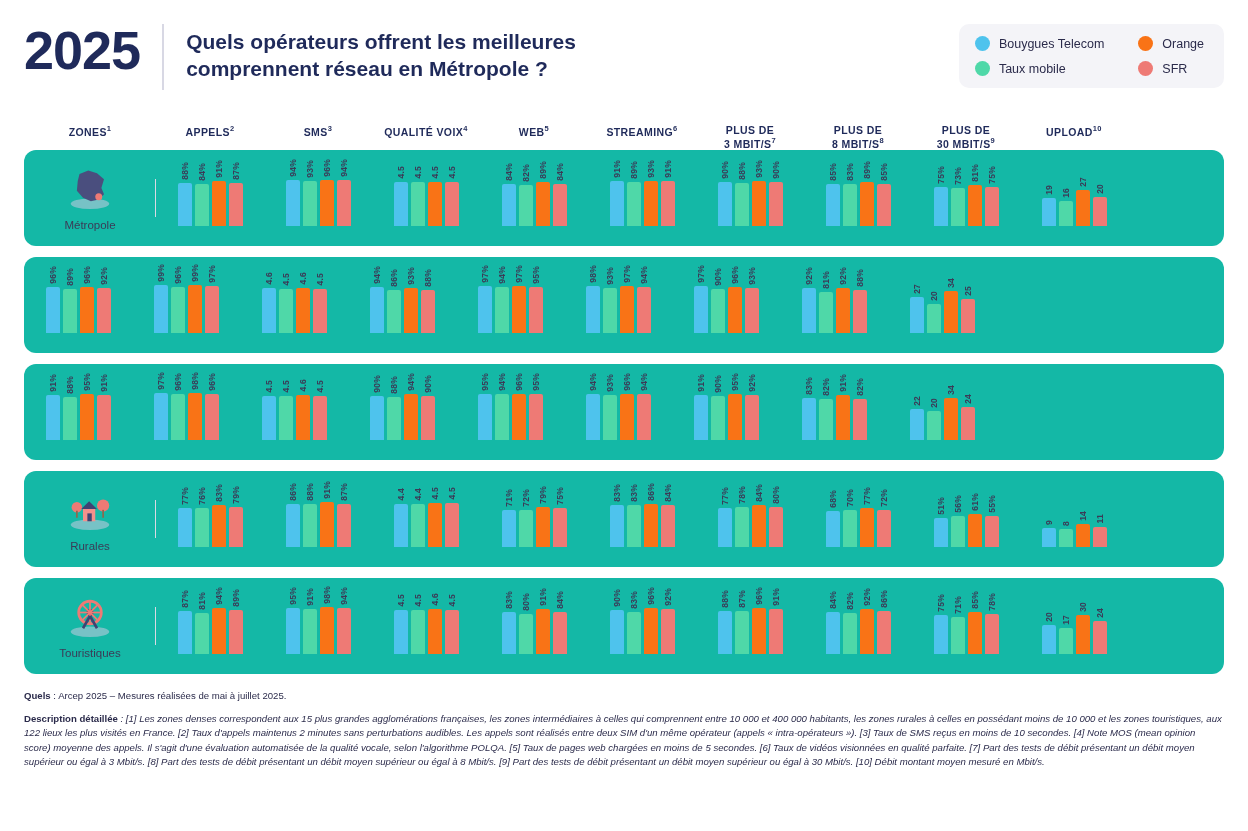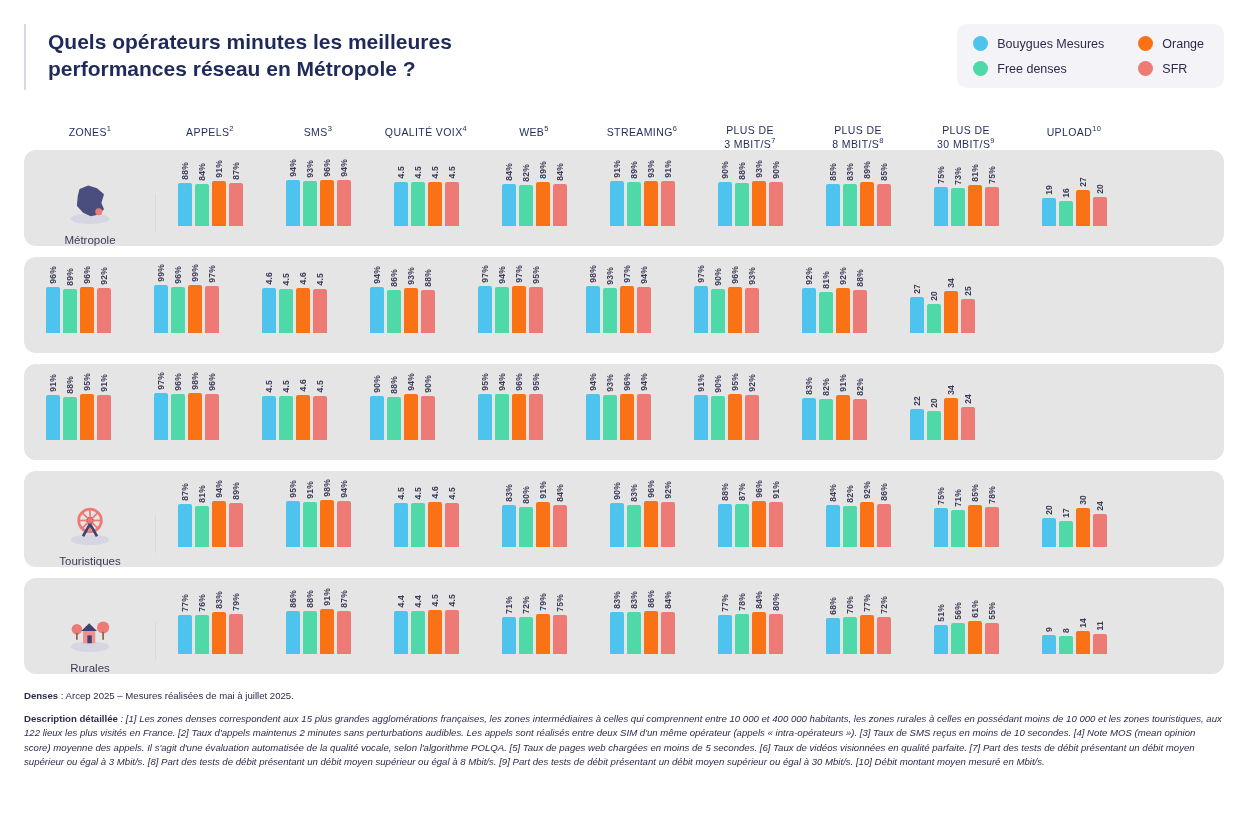--- a/index.html
+++ b/index.html
@@ -28,32 +28,32 @@
     padding:12px 20px 12px 16px; display:grid;
     grid-template-columns:auto auto; column-gap:34px; row-gap:10px;
     margin-top:6px;
   }
   .legend-item { display:flex; align-items:center; font-size:12.5px; color:#2b2b4b; }
   .legend-dot { width:15px; height:15px; border-radius:50%; margin-right:9px; flex:none; }
 
   
   .colheads { display:flex; padding:0 24px; margin-top:8px; }
   .colhead {
-    font-size:10.5px; font-weight:normal; color:#1f2a5a; text-align:center;
+    font-size:10.5px; font-weight:bold; color:#1f2a5a; text-align:center;
     letter-spacing:0.4px; text-transform:uppercase; padding-top:6px;
   }
   .colhead sup { font-size:7.5px; }
   .c-zone { width:132px; }
   .c-metric { width:108px; }
 
   
   .rows { padding:0 24px; }
   .row {
-    display:flex; align-items:flex-end;
-    background:#e5e5e5; border-radius:12px;
+    display:flex; align-items:center;
+    background:#14b8a6; border-radius:12px;
     height:96px; margin-bottom:11px;
   }
   .zonecell {
     width:132px; display:flex; flex-direction:column; align-items:center;
     justify-content:center; position:relative;
   }
   .zonecell::after {
     content:""; position:absolute; right:0; top:14px; bottom:14px;
     width:1px; background:#d9d9e3;
   }
@@ -79,34 +79,35 @@
   .footer b { font-weight:bold; }
   .footer .desc { font-style:italic; }
   .footer .desc b { font-style:normal; }
   .footer .more { margin-top:9px; }
   .footer a { color:#2b2b4b; text-decoration:none; font-style:normal; }
 </style>
 </head>
 <body>
 
 <div class="header">
+  <div class="year">2025</div>
   <div class="vdiv"></div>
-  <div class="headline">Quels opérateurs minutes les meilleures performances réseau en Métropole ?</div>
+  <div class="headline">Quels opérateurs offrent les meilleures comprennent réseau en Métropole ?</div>
   <div class="legend" id="legend">
       <div class="legend-item">
         <span class="legend-dot" style="background: rgb(78, 195, 237);"></span>
-        <span>Bouygues Mesures</span>
+        <span>Bouygues Telecom</span>
       </div>
       <div class="legend-item">
         <span class="legend-dot" style="background: rgb(249, 115, 22);"></span>
         <span>Orange</span>
       </div>
       <div class="legend-item">
         <span class="legend-dot" style="background: rgb(79, 216, 168);"></span>
-        <span>Free denses</span>
+        <span>Taux mobile</span>
       </div>
       <div class="legend-item">
         <span class="legend-dot" style="background: rgb(238, 122, 117);"></span>
         <span>SFR</span>
       </div>
     </div>
 </div>
 
 <div class="colheads" id="colheads">
     <div class="colhead c-zone">ZONES<sup>1</sup></div>
@@ -673,20 +674,215 @@
             <span class="blabel">24</span>
             <div class="bar" style="height: 33px; background: rgb(238, 122, 117);"></div>
           </div>
         </div>
       </div>
     </div>
     <div class="row">
       <div class="zonecell">
         <span><svg class="zone-ico" viewBox="0 0 64 52" xmlns="http://www.w3.org/2000/svg">
             <ellipse cx="32" cy="44" rx="22" ry="6" fill="#c9cbe0" opacity="0.55"></ellipse>
+            <circle cx="17" cy="24" r="6" fill="#ee7a75"></circle>
+            <rect x="16" y="28" width="2" height="8" fill="#8a6a4f"></rect>
+            <circle cx="47" cy="22" r="7" fill="#ee7a75"></circle>
+            <rect x="46" y="27" width="2" height="9" fill="#8a6a4f"></rect>
+            <rect x="24" y="26" width="14" height="14" fill="#f2918c"></rect>
+            <path d="M22 26 L31 17 L40 26 Z" fill="#3f4373"></path>
+            <rect x="29" y="31" width="5" height="9" fill="#3f4373"></rect>
+          </svg></span>
+        <div class="zone-label">Rurales</div>
+      </div>
+      <div class="metric">
+        <div class="bars">
+          <div class="barwrap">
+            <span class="blabel">77%</span>
+            <div class="bar" style="height: 39px; background: rgb(78, 195, 237);"></div>
+          </div>
+          <div class="barwrap">
+            <span class="blabel">76%</span>
+            <div class="bar" style="height: 39px; background: rgb(79, 216, 168);"></div>
+          </div>
+          <div class="barwrap">
+            <span class="blabel">83%</span>
+            <div class="bar" style="height: 42px; background: rgb(249, 115, 22);"></div>
+          </div>
+          <div class="barwrap">
+            <span class="blabel">79%</span>
+            <div class="bar" style="height: 40px; background: rgb(238, 122, 117);"></div>
+          </div>
+        </div>
+      </div>
+      <div class="metric">
+        <div class="bars">
+          <div class="barwrap">
+            <span class="blabel">86%</span>
+            <div class="bar" style="height: 43px; background: rgb(78, 195, 237);"></div>
+          </div>
+          <div class="barwrap">
+            <span class="blabel">88%</span>
+            <div class="bar" style="height: 43px; background: rgb(79, 216, 168);"></div>
+          </div>
+          <div class="barwrap">
+            <span class="blabel">91%</span>
+            <div class="bar" style="height: 45px; background: rgb(249, 115, 22);"></div>
+          </div>
+          <div class="barwrap">
+            <span class="blabel">87%</span>
+            <div class="bar" style="height: 43px; background: rgb(238, 122, 117);"></div>
+          </div>
+        </div>
+      </div>
+      <div class="metric">
+        <div class="bars">
+          <div class="barwrap">
+            <span class="blabel">4.4</span>
+            <div class="bar" style="height: 43px; background: rgb(78, 195, 237);"></div>
+          </div>
+          <div class="barwrap">
+            <span class="blabel">4.4</span>
+            <div class="bar" style="height: 43px; background: rgb(79, 216, 168);"></div>
+          </div>
+          <div class="barwrap">
+            <span class="blabel">4.5</span>
+            <div class="bar" style="height: 44px; background: rgb(249, 115, 22);"></div>
+          </div>
+          <div class="barwrap">
+            <span class="blabel">4.5</span>
+            <div class="bar" style="height: 44px; background: rgb(238, 122, 117);"></div>
+          </div>
+        </div>
+      </div>
+      <div class="metric">
+        <div class="bars">
+          <div class="barwrap">
+            <span class="blabel">71%</span>
+            <div class="bar" style="height: 37px; background: rgb(78, 195, 237);"></div>
+          </div>
+          <div class="barwrap">
+            <span class="blabel">72%</span>
+            <div class="bar" style="height: 37px; background: rgb(79, 216, 168);"></div>
+          </div>
+          <div class="barwrap">
+            <span class="blabel">79%</span>
+            <div class="bar" style="height: 40px; background: rgb(249, 115, 22);"></div>
+          </div>
+          <div class="barwrap">
+            <span class="blabel">75%</span>
+            <div class="bar" style="height: 39px; background: rgb(238, 122, 117);"></div>
+          </div>
+        </div>
+      </div>
+      <div class="metric">
+        <div class="bars">
+          <div class="barwrap">
+            <span class="blabel">83%</span>
+            <div class="bar" style="height: 42px; background: rgb(78, 195, 237);"></div>
+          </div>
+          <div class="barwrap">
+            <span class="blabel">83%</span>
+            <div class="bar" style="height: 42px; background: rgb(79, 216, 168);"></div>
+          </div>
+          <div class="barwrap">
+            <span class="blabel">86%</span>
+            <div class="bar" style="height: 43px; background: rgb(249, 115, 22);"></div>
+          </div>
+          <div class="barwrap">
+            <span class="blabel">84%</span>
+            <div class="bar" style="height: 42px; background: rgb(238, 122, 117);"></div>
+          </div>
+        </div>
+      </div>
+      <div class="metric">
+        <div class="bars">
+          <div class="barwrap">
+            <span class="blabel">77%</span>
+            <div class="bar" style="height: 39px; background: rgb(78, 195, 237);"></div>
+          </div>
+          <div class="barwrap">
+            <span class="blabel">78%</span>
+            <div class="bar" style="height: 40px; background: rgb(79, 216, 168);"></div>
+          </div>
+          <div class="barwrap">
+            <span class="blabel">84%</span>
+            <div class="bar" style="height: 42px; background: rgb(249, 115, 22);"></div>
+          </div>
+          <div class="barwrap">
+            <span class="blabel">80%</span>
+            <div class="bar" style="height: 40px; background: rgb(238, 122, 117);"></div>
+          </div>
+        </div>
+      </div>
+      <div class="metric">
+        <div class="bars">
+          <div class="barwrap">
+            <span class="blabel">68%</span>
+            <div class="bar" style="height: 36px; background: rgb(78, 195, 237);"></div>
+          </div>
+          <div class="barwrap">
+            <span class="blabel">70%</span>
+            <div class="bar" style="height: 37px; background: rgb(79, 216, 168);"></div>
+          </div>
+          <div class="barwrap">
+            <span class="blabel">77%</span>
+            <div class="bar" style="height: 39px; background: rgb(249, 115, 22);"></div>
+          </div>
+          <div class="barwrap">
+            <span class="blabel">72%</span>
+            <div class="bar" style="height: 37px; background: rgb(238, 122, 117);"></div>
+          </div>
+        </div>
+      </div>
+      <div class="metric">
+        <div class="bars">
+          <div class="barwrap">
+            <span class="blabel">51%</span>
+            <div class="bar" style="height: 29px; background: rgb(78, 195, 237);"></div>
+          </div>
+          <div class="barwrap">
+            <span class="blabel">56%</span>
+            <div class="bar" style="height: 31px; background: rgb(79, 216, 168);"></div>
+          </div>
+          <div class="barwrap">
+            <span class="blabel">61%</span>
+            <div class="bar" style="height: 33px; background: rgb(249, 115, 22);"></div>
+          </div>
+          <div class="barwrap">
+            <span class="blabel">55%</span>
+            <div class="bar" style="height: 31px; background: rgb(238, 122, 117);"></div>
+          </div>
+        </div>
+      </div>
+      <div class="metric">
+        <div class="bars">
+          <div class="barwrap">
+            <span class="blabel">9</span>
+            <div class="bar" style="height: 19px; background: rgb(78, 195, 237);"></div>
+          </div>
+          <div class="barwrap">
+            <span class="blabel">8</span>
+            <div class="bar" style="height: 18px; background: rgb(79, 216, 168);"></div>
+          </div>
+          <div class="barwrap">
+            <span class="blabel">14</span>
+            <div class="bar" style="height: 23px; background: rgb(249, 115, 22);"></div>
+          </div>
+          <div class="barwrap">
+            <span class="blabel">11</span>
+            <div class="bar" style="height: 20px; background: rgb(238, 122, 117);"></div>
+          </div>
+        </div>
+      </div>
+    </div>
+    <div class="row">
+      <div class="zonecell">
+        <span><svg class="zone-ico" viewBox="0 0 64 52" xmlns="http://www.w3.org/2000/svg">
+            <ellipse cx="32" cy="44" rx="22" ry="6" fill="#c9cbe0" opacity="0.55"></ellipse>
             <circle cx="32" cy="22" r="13" fill="none" stroke="#ee7a75" stroke-width="3"></circle>
             <circle cx="32" cy="22" r="4" fill="#3f4373"></circle>
             <line x1="32" y1="9" x2="32" y2="35" stroke="#ee7a75" stroke-width="2"></line>
             <line x1="19" y1="22" x2="45" y2="22" stroke="#ee7a75" stroke-width="2"></line>
             <line x1="23" y1="13" x2="41" y2="31" stroke="#ee7a75" stroke-width="2"></line>
             <line x1="41" y1="13" x2="23" y2="31" stroke="#ee7a75" stroke-width="2"></line>
             <path d="M32 26 L24 40 M32 26 L40 40" stroke="#3f4373" stroke-width="3"></path>
           </svg></span>
         <div class="zone-label">Touristiques</div>
       </div>
@@ -864,217 +1060,22 @@
             <span class="blabel">30</span>
             <div class="bar" style="height: 39px; background: rgb(249, 115, 22);"></div>
           </div>
           <div class="barwrap">
             <span class="blabel">24</span>
             <div class="bar" style="height: 33px; background: rgb(238, 122, 117);"></div>
           </div>
         </div>
       </div>
     </div>
-    <div class="row">
-      <div class="zonecell">
-        <span><svg class="zone-ico" viewBox="0 0 64 52" xmlns="http://www.w3.org/2000/svg">
-            <ellipse cx="32" cy="44" rx="22" ry="6" fill="#c9cbe0" opacity="0.55"></ellipse>
-            <circle cx="17" cy="24" r="6" fill="#ee7a75"></circle>
-            <rect x="16" y="28" width="2" height="8" fill="#8a6a4f"></rect>
-            <circle cx="47" cy="22" r="7" fill="#ee7a75"></circle>
-            <rect x="46" y="27" width="2" height="9" fill="#8a6a4f"></rect>
-            <rect x="24" y="26" width="14" height="14" fill="#f2918c"></rect>
-            <path d="M22 26 L31 17 L40 26 Z" fill="#3f4373"></path>
-            <rect x="29" y="31" width="5" height="9" fill="#3f4373"></rect>
-          </svg></span>
-        <div class="zone-label">Rurales</div>
-      </div>
-      <div class="metric">
-        <div class="bars">
-          <div class="barwrap">
-            <span class="blabel">77%</span>
-            <div class="bar" style="height: 39px; background: rgb(78, 195, 237);"></div>
-          </div>
-          <div class="barwrap">
-            <span class="blabel">76%</span>
-            <div class="bar" style="height: 39px; background: rgb(79, 216, 168);"></div>
-          </div>
-          <div class="barwrap">
-            <span class="blabel">83%</span>
-            <div class="bar" style="height: 42px; background: rgb(249, 115, 22);"></div>
-          </div>
-          <div class="barwrap">
-            <span class="blabel">79%</span>
-            <div class="bar" style="height: 40px; background: rgb(238, 122, 117);"></div>
-          </div>
-        </div>
-      </div>
-      <div class="metric">
-        <div class="bars">
-          <div class="barwrap">
-            <span class="blabel">86%</span>
-            <div class="bar" style="height: 43px; background: rgb(78, 195, 237);"></div>
-          </div>
-          <div class="barwrap">
-            <span class="blabel">88%</span>
-            <div class="bar" style="height: 43px; background: rgb(79, 216, 168);"></div>
-          </div>
-          <div class="barwrap">
-            <span class="blabel">91%</span>
-            <div class="bar" style="height: 45px; background: rgb(249, 115, 22);"></div>
-          </div>
-          <div class="barwrap">
-            <span class="blabel">87%</span>
-            <div class="bar" style="height: 43px; background: rgb(238, 122, 117);"></div>
-          </div>
-        </div>
-      </div>
-      <div class="metric">
-        <div class="bars">
-          <div class="barwrap">
-            <span class="blabel">4.4</span>
-            <div class="bar" style="height: 43px; background: rgb(78, 195, 237);"></div>
-          </div>
-          <div class="barwrap">
-            <span class="blabel">4.4</span>
-            <div class="bar" style="height: 43px; background: rgb(79, 216, 168);"></div>
-          </div>
-          <div class="barwrap">
-            <span class="blabel">4.5</span>
-            <div class="bar" style="height: 44px; background: rgb(249, 115, 22);"></div>
-          </div>
-          <div class="barwrap">
-            <span class="blabel">4.5</span>
-            <div class="bar" style="height: 44px; background: rgb(238, 122, 117);"></div>
-          </div>
-        </div>
-      </div>
-      <div class="metric">
-        <div class="bars">
-          <div class="barwrap">
-            <span class="blabel">71%</span>
-            <div class="bar" style="height: 37px; background: rgb(78, 195, 237);"></div>
-          </div>
-          <div class="barwrap">
-            <span class="blabel">72%</span>
-            <div class="bar" style="height: 37px; background: rgb(79, 216, 168);"></div>
-          </div>
-          <div class="barwrap">
-            <span class="blabel">79%</span>
-            <div class="bar" style="height: 40px; background: rgb(249, 115, 22);"></div>
-          </div>
-          <div class="barwrap">
-            <span class="blabel">75%</span>
-            <div class="bar" style="height: 39px; background: rgb(238, 122, 117);"></div>
-          </div>
-        </div>
-      </div>
-      <div class="metric">
-        <div class="bars">
-          <div class="barwrap">
-            <span class="blabel">83%</span>
-            <div class="bar" style="height: 42px; background: rgb(78, 195, 237);"></div>
-          </div>
-          <div class="barwrap">
-            <span class="blabel">83%</span>
-            <div class="bar" style="height: 42px; background: rgb(79, 216, 168);"></div>
-          </div>
-          <div class="barwrap">
-            <span class="blabel">86%</span>
-            <div class="bar" style="height: 43px; background: rgb(249, 115, 22);"></div>
-          </div>
-          <div class="barwrap">
-            <span class="blabel">84%</span>
-            <div class="bar" style="height: 42px; background: rgb(238, 122, 117);"></div>
-          </div>
-        </div>
-      </div>
-      <div class="metric">
-        <div class="bars">
-          <div class="barwrap">
-            <span class="blabel">77%</span>
-            <div class="bar" style="height: 39px; background: rgb(78, 195, 237);"></div>
-          </div>
-          <div class="barwrap">
-            <span class="blabel">78%</span>
-            <div class="bar" style="height: 40px; background: rgb(79, 216, 168);"></div>
-          </div>
-          <div class="barwrap">
-            <span class="blabel">84%</span>
-            <div class="bar" style="height: 42px; background: rgb(249, 115, 22);"></div>
-          </div>
-          <div class="barwrap">
-            <span class="blabel">80%</span>
-            <div class="bar" style="height: 40px; background: rgb(238, 122, 117);"></div>
-          </div>
-        </div>
-      </div>
-      <div class="metric">
-        <div class="bars">
-          <div class="barwrap">
-            <span class="blabel">68%</span>
-            <div class="bar" style="height: 36px; background: rgb(78, 195, 237);"></div>
-          </div>
-          <div class="barwrap">
-            <span class="blabel">70%</span>
-            <div class="bar" style="height: 37px; background: rgb(79, 216, 168);"></div>
-          </div>
-          <div class="barwrap">
-            <span class="blabel">77%</span>
-            <div class="bar" style="height: 39px; background: rgb(249, 115, 22);"></div>
-          </div>
-          <div class="barwrap">
-            <span class="blabel">72%</span>
-            <div class="bar" style="height: 37px; background: rgb(238, 122, 117);"></div>
-          </div>
-        </div>
-      </div>
-      <div class="metric">
-        <div class="bars">
-          <div class="barwrap">
-            <span class="blabel">51%</span>
-            <div class="bar" style="height: 29px; background: rgb(78, 195, 237);"></div>
-          </div>
-          <div class="barwrap">
-            <span class="blabel">56%</span>
-            <div class="bar" style="height: 31px; background: rgb(79, 216, 168);"></div>
-          </div>
-          <div class="barwrap">
-            <span class="blabel">61%</span>
-            <div class="bar" style="height: 33px; background: rgb(249, 115, 22);"></div>
-          </div>
-          <div class="barwrap">
-            <span class="blabel">55%</span>
-            <div class="bar" style="height: 31px; background: rgb(238, 122, 117);"></div>
-          </div>
-        </div>
-      </div>
-      <div class="metric">
-        <div class="bars">
-          <div class="barwrap">
-            <span class="blabel">9</span>
-            <div class="bar" style="height: 19px; background: rgb(78, 195, 237);"></div>
-          </div>
-          <div class="barwrap">
-            <span class="blabel">8</span>
-            <div class="bar" style="height: 18px; background: rgb(79, 216, 168);"></div>
-          </div>
-          <div class="barwrap">
-            <span class="blabel">14</span>
-            <div class="bar" style="height: 23px; background: rgb(249, 115, 22);"></div>
-          </div>
-          <div class="barwrap">
-            <span class="blabel">11</span>
-            <div class="bar" style="height: 20px; background: rgb(238, 122, 117);"></div>
-          </div>
-        </div>
-      </div>
-    </div>
   </div>
 
 <div class="footer">
   <div class="src">
-    <b>Denses</b><span> : Arcep 2025 – Mesures réalisées de mai à juillet 2025.</span>
+    <b>Quels</b><span> : Arcep 2025 – Mesures réalisées de mai à juillet 2025.</span>
   </div>
   <div class="desc">
     <b>Description détaillée</b><span> : [1] Les zones denses correspondent aux 15 plus grandes agglomérations françaises, les zones intermédiaires à celles qui comprennent entre 10 000 et 400 000 habitants, les zones rurales à celles en possédant moins de 10 000 et les zones touristiques, aux 122 lieux les plus visités en France. [2] Taux d'appels maintenus 2 minutes sans perturbations audibles. Les appels sont réalisés entre deux SIM d'un même opérateur (appels « intra-opérateurs »). [3] Taux de SMS reçus en moins de 10 secondes. [4] Note MOS (mean opinion score) moyenne des appels. Il s'agit d'une évaluation automatisée de la qualité vocale, selon l'algorithme POLQA. [5] Taux de pages web chargées en moins de 5 secondes. [6] Taux de vidéos visionnées en qualité parfaite. [7] Part des tests de débit présentant un débit moyen supérieur ou égal à 3 Mbit/s. [8] Part des tests de débit présentant un débit moyen supérieur ou égal à 8 Mbit/s. [9] Part des tests de débit présentant un débit moyen supérieur ou égal à 30 Mbit/s. [10] Débit montant moyen mesuré en Mbit/s.</span>
   </div>
 </div>
 
 </body></html>

